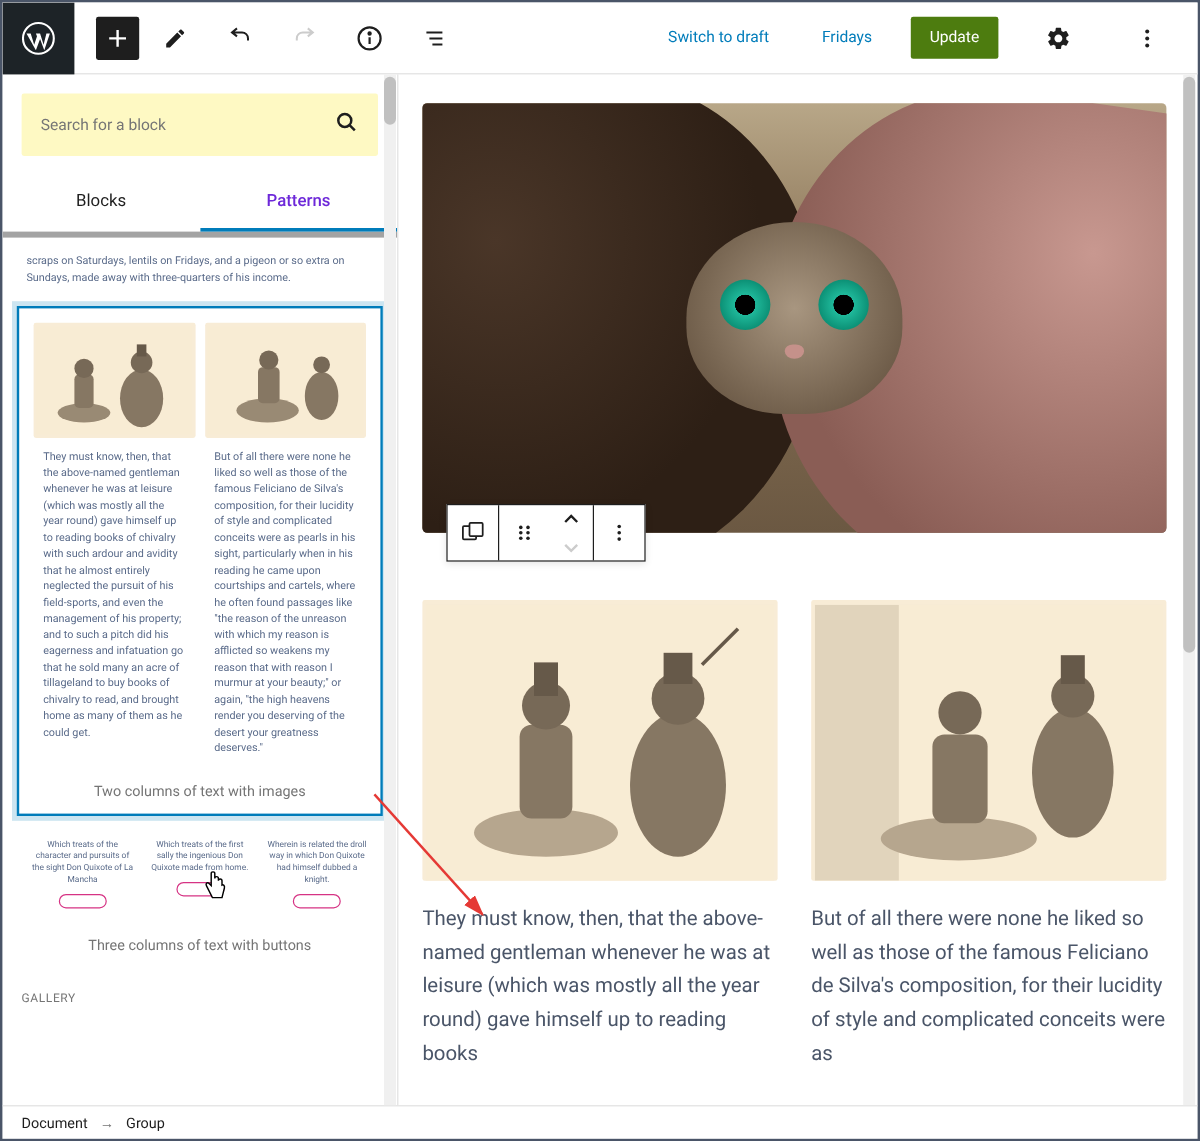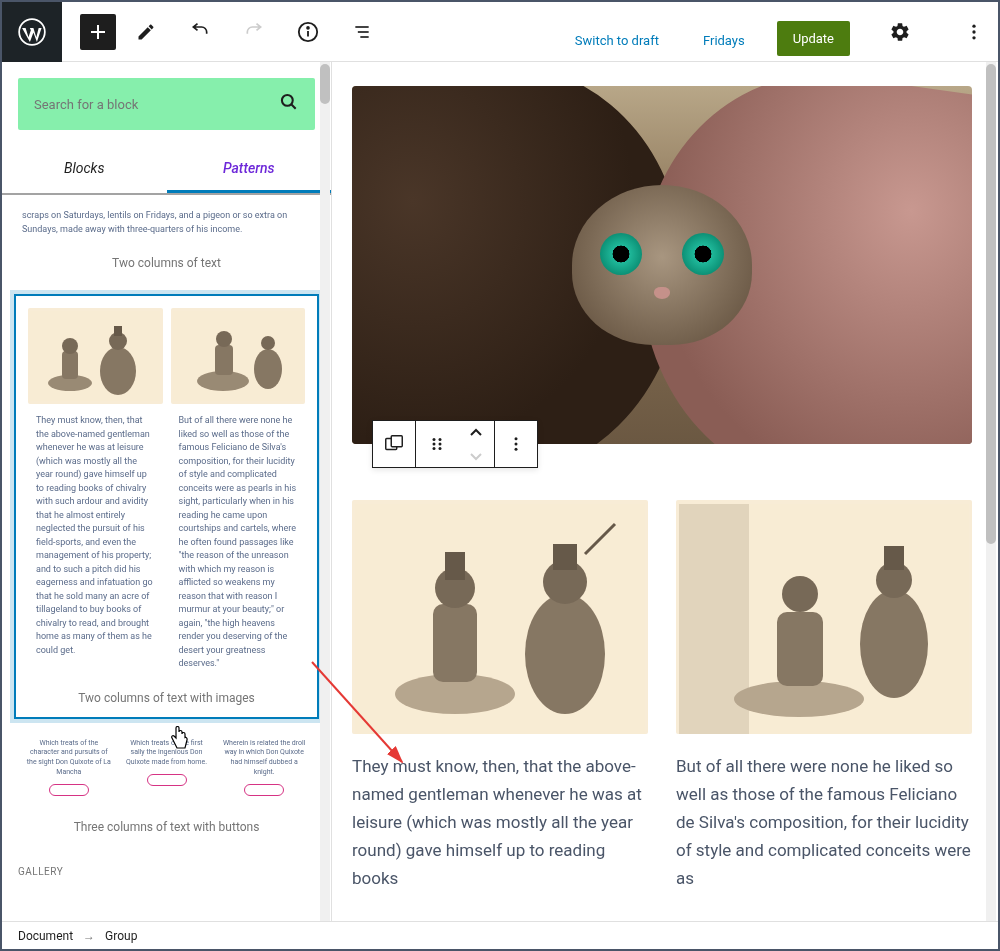--- a/index.html
+++ b/index.html
@@ -5,29 +5,29 @@
 * { margin: 0; padding: 0; box-sizing: border-box; font-family: -apple-system, BlinkMacSystemFont, "Segoe UI", Roboto, sans-serif; }
 body { width: 1000px; height: 951px; background: #fff; overflow: hidden; border: 2px solid #4a5568; position: relative; }
 .topbar { height: 60px; background: #fff; border-bottom: 1px solid #e0e0e0; display: flex; align-items: center; padding: 0; }
 .wp-logo { width: 60px; height: 60px; background: #1d2327; display: flex; align-items: center; justify-content: center; color: #fff; }
 .wp-logo svg { width: 28px; height: 28px; }
 .toolbar-btn { width: 48px; height: 48px; display: flex; align-items: center; justify-content: center; cursor: pointer; border-radius: 2px; margin-left: 6px; }
 .toolbar-btn.plus { background: #1e1e1e; color: #fff; width: 36px; height: 36px; margin-left: 18px; }
 .toolbar-btn.plus svg { width: 24px; height: 24px; }
 .toolbar-icon { color: #1e1e1e; }
 .toolbar-icon.disabled { color: #ccc; }
-.topbar-right { margin-left: auto; display: flex; align-items: flex-end; gap: 20px; }
+.topbar-right { margin-left: auto; display: flex; align-items: center; gap: 20px; padding-right: 18px; }
 .link-btn { color: #007cba; font-size: 13px; cursor: pointer; padding: 8px 12px; }
 .update-btn { background: #4d7c0f; color: #fff; font-size: 13px; padding: 10px 16px; border-radius: 2px; cursor: pointer; border: none; }
 .main { display: flex; height: calc(100% - 60px - 28px); }
 .sidebar { width: 330px; border-right: 1px solid #e0e0e0; position: relative; }
 .sidebar-scroll { height: 100%; overflow-y: auto; padding: 0; }
-.search-box { margin: 16px; padding: 14px 16px; background: #86efac; border-radius: 2px; display: flex; align-items: center; }
+.search-box { margin: 16px; padding: 14px 16px; background: #fef9c3; border-radius: 2px; display: flex; align-items: center; }
 .search-box input { flex: 1; border: none; background: transparent; outline: none; font-size: 13px; color: #757575; }
-.tabs { display: flex; border-bottom: 2px solid #a3a3a3; font-style: italic; }
+.tabs { display: flex; border-bottom: 5px solid #a3a3a3; }
 .tab { flex: 1; padding: 14px; text-align: center; font-size: 14px; color: #1e1e1e; cursor: pointer; border-bottom: 3px solid transparent; }
 .tab.active { color: #6d28d9; border-bottom-color: #007cba; font-weight: 500; }
 .pattern-text { font-size: 9px; color: #5a6b8a; line-height: 1.5; padding: 8px; }
 .two-col { display: flex; gap: 8px; padding: 0 12px; }
 .two-col > div { flex: 1; }
 .pattern-label { text-align: center; font-size: 12px; color: #757575; padding: 12px 0 16px; }
 .pattern-card { margin: 8px 12px; border: 2px solid #007cba; box-shadow: 0 0 0 4px rgba(0,124,186,0.2); padding: 12px 0 6px; }
 .pattern-img { height: 96px; background: #e6d9c3; border-radius: 2px; display:flex; align-items:center; justify-content:center; overflow:hidden; }
 .three-col { display: flex; gap: 12px; padding: 12px 24px; }
 .three-col > div { flex: 1; }
@@ -139,21 +139,20 @@
               <line x1="20" y1="20" x2="15" y2="15"></line>
             </svg></span>
       </div>
       <div class="tabs">
         <div class="tab">Blocks</div>
         <div class="tab active">Patterns</div>
       </div>
       <div class="two-col" style="margin-top:6px">
         <div class="pattern-text">scraps on Saturdays, lentils on Fridays, and a pigeon or so extra on Sundays, made away with three-quarters of his income.</div>
       </div>
-      <div class="pattern-label">Two columns of text</div>
 
       <div class="pattern-card">
         <div class="two-col">
           <div class="pattern-img sketch">
             <svg width="130" height="90" viewBox="0 0 130 90">
                 <rect width="130" height="90" fill="#ead9bd"></rect>
                 <ellipse cx="40" cy="72" rx="22" ry="8" fill="#9a7d58"></ellipse>
                 <rect x="32" y="40" width="16" height="28" fill="#8a6b48" rx="4"></rect>
                 <circle cx="40" cy="35" r="8" fill="#7c5e3e"></circle>
                 <ellipse cx="88" cy="60" rx="18" ry="24" fill="#8a6b48"></ellipse>

